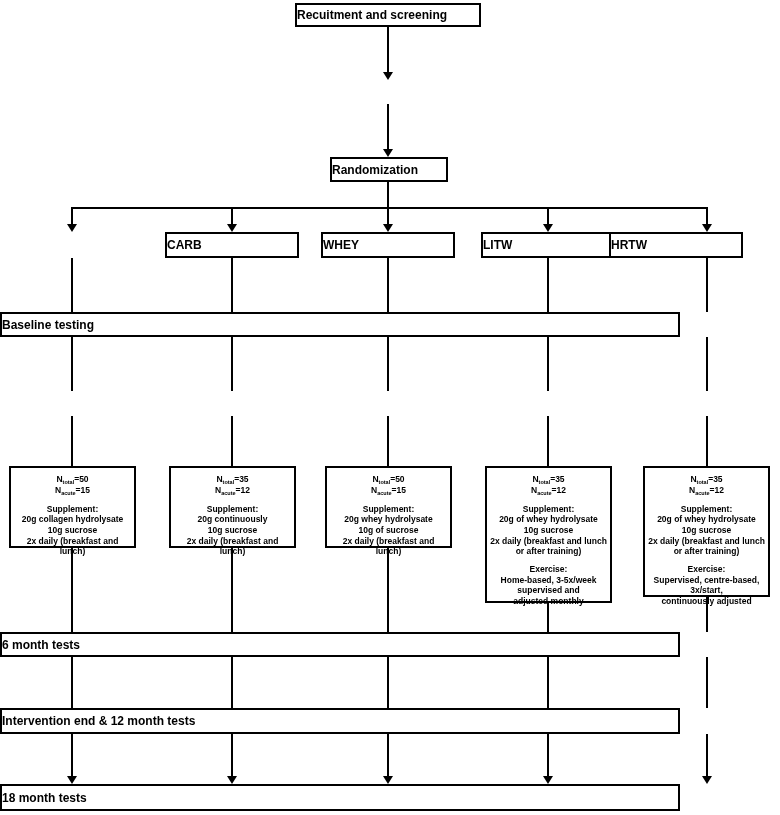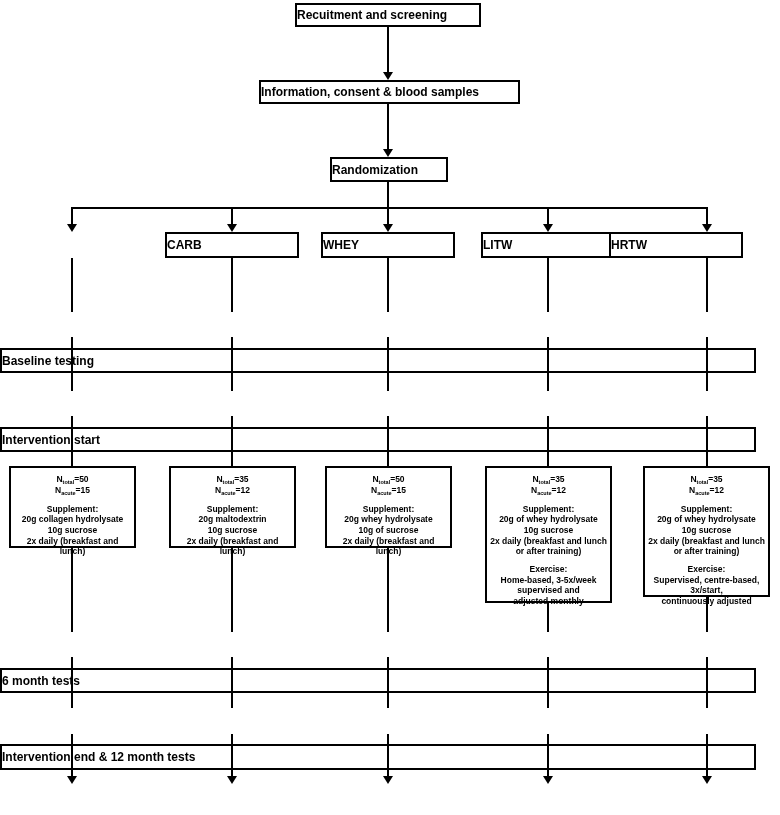--- a/index.html
+++ b/index.html
@@ -6,21 +6,21 @@
   .canvas {
     position:relative; width:780px; height:815px; background:#ffffff;
     font-family:"Liberation Sans", sans-serif; font-weight:bold; color:#000;
     overflow:hidden;
   }
   .box {
     position:absolute; box-sizing:border-box; border:2px solid #000; background:#fff;
     display:flex; align-items:center; justify-content:flex-start; text-align:center;
     font-size:12px; font-weight:bold;
   }
-  .bar { left:0; width:756px; height:25px;margin-top:36px; }
+  .bar { left:0; width:680px; height:25px; }
   .arm { width:134px; height:26px; top:232px; }
   .detail {
     position:absolute; box-sizing:border-box; width:127px; border:2px solid #000;
     background:#fff; top:466px; font-size:8.5px; line-height:1.25; text-align:center;
     padding:6px 2px 0 2px;
   }
   .detail .gap { height:7px; }
   .nsub { font-size:5.5px; vertical-align:-1.5px; }
   .vline { position:absolute; width:2px; background:#000; }
   .hline { position:absolute; height:2px; background:#000; }
@@ -32,23 +32,20 @@
 </style>
 </head>
 <body>
 
 <div class="canvas">
 
   <div class="box" style="left:295px;top:3px;width:186px;height:24px">
     <span>Recuitment and screening</span>
   </div>
 
-  <div class="box" style="left:259px;top:80px;width:261px;height:24px">
-    <span>Information, consent &amp; blood samples</span>
-  </div>
 
   <div class="box" style="left:330px;top:157px;width:118px;height:25px">
     <span>Randomization</span>
   </div>
 
   <div class="vline" style="left:387px;top:27px;height:45px"></div>
   <div class="arrow-down" style="left:383px;top:72px"></div>
   <div class="vline" style="left:387px;top:104px;height:45px"></div>
   <div class="arrow-down" style="left:383px;top:149px"></div>
   <div class="vline" style="left:387px;top:182px;height:27px"></div>
@@ -87,23 +84,20 @@
   <div class="box bar" style="top:312px">
     <span>Baseline testing</span>
   </div>
 
   <div class="vline" style="left:71px;top:337px;height:54px"></div>
   <div class="vline" style="left:231px;top:337px;height:54px"></div>
   <div class="vline" style="left:387px;top:337px;height:54px"></div>
   <div class="vline" style="left:547px;top:337px;height:54px"></div>
   <div class="vline" style="left:706px;top:337px;height:54px"></div>
 
-  <div class="box bar" style="top:391px">
-    <span>Intervention start</span>
-  </div>
 
   <div class="vline" style="left:71px;top:416px;height:50px"></div>
   <div class="vline" style="left:231px;top:416px;height:50px"></div>
   <div class="vline" style="left:387px;top:416px;height:50px"></div>
   <div class="vline" style="left:547px;top:416px;height:50px"></div>
   <div class="vline" style="left:706px;top:416px;height:50px"></div>
 
   <div class="detail" style="left:9px;height:82px">
     <div><span>N</span><span class="nsub">total</span><span>=50</span></div>
     <div><span>N</span><span class="nsub">acute</span><span>=15</span></div>
@@ -115,21 +109,21 @@
         <div>2x daily (breakfast and lunch)</div>
       </div>
   </div>
 
   <div class="detail" style="left:169px;height:82px">
     <div><span>N</span><span class="nsub">total</span><span>=35</span></div>
     <div><span>N</span><span class="nsub">acute</span><span>=12</span></div>
     <div class="gap"></div>
     <div>Supplement:</div>
     <div>
-        <div>20g maltodextrin</div>
+        <div>20g continuously</div>
         <div>10g sucrose</div>
         <div>2x daily (breakfast and lunch)</div>
       </div>
   </div>
 
   <div class="detail" style="left:325px;height:82px">
     <div><span>N</span><span class="nsub">total</span><span>=50</span></div>
     <div><span>N</span><span class="nsub">acute</span><span>=15</span></div>
     <div class="gap"></div>
     <div>Supplement:</div>

